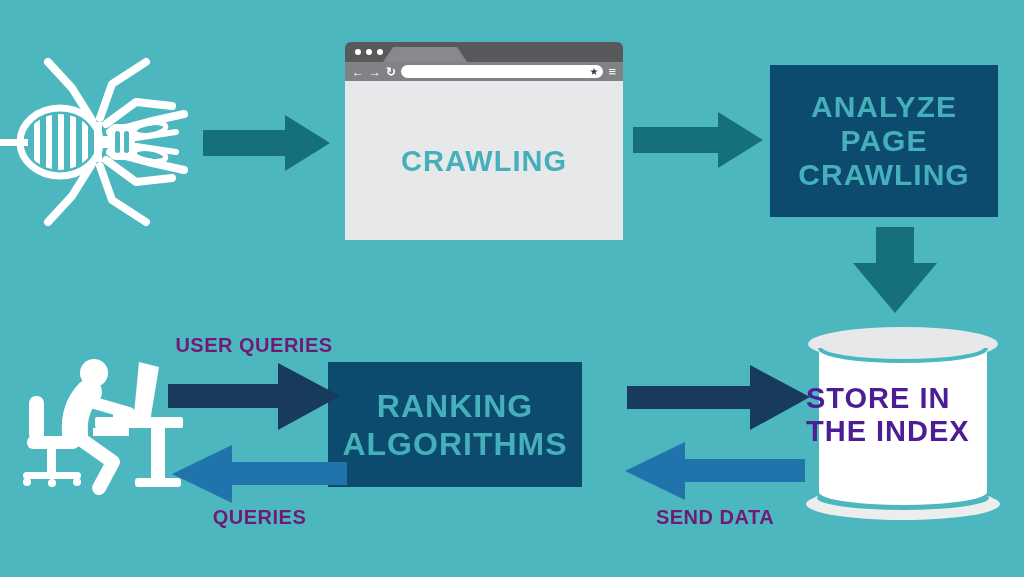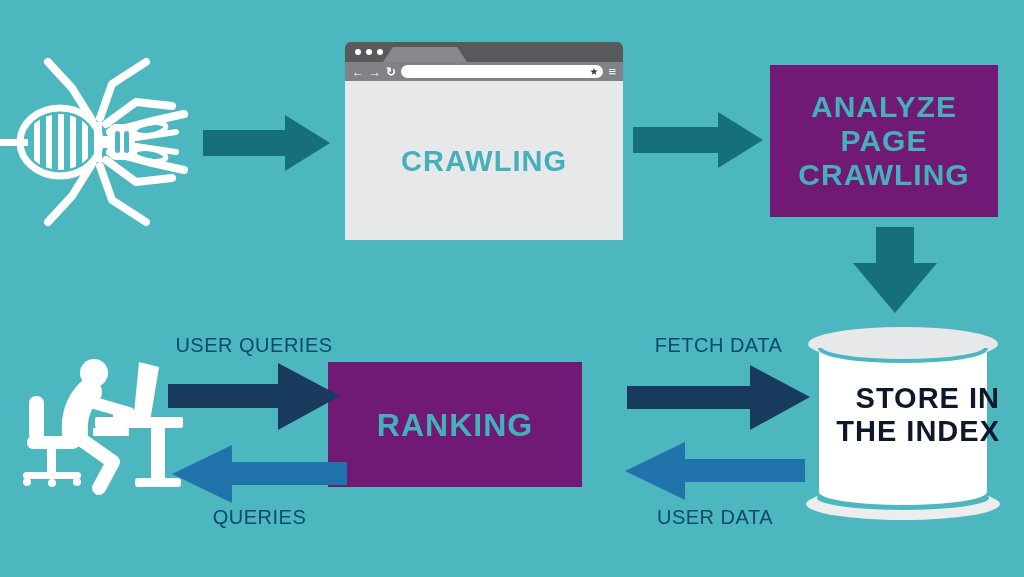--- a/index.html
+++ b/index.html
@@ -6,21 +6,21 @@
   .canvas{
     position:relative;width:1024px;height:577px;overflow:hidden;
     background:#4cb7be;
     font-family:"Liberation Sans", sans-serif;
   }
   .abs{position:absolute;}
   svg{display:block;}
 
   
   .node-box{
-    position:absolute;background:#701a75;
+    position:absolute;background:#0c4a6e;
     display:flex;flex-direction:column;align-items:center;justify-content:center;
     text-align:center;color:#46b0ba;font-weight:bold;letter-spacing:1px;
   }
   .node-box .ln{display:block;}
 
   
   .browser{position:absolute;left:345px;top:42px;width:278px;height:198px;
     border-radius:6px 6px 0 0;overflow:hidden;}
   .browser-titlebar{position:relative;height:20px;background:#58595b;}
   .browser-dots{position:absolute;left:10px;top:7px;display:flex;gap:5px;}
@@ -32,21 +32,21 @@
   .nav-glyph{font-size:12px;line-height:1;font-weight:bold;}
   .urlbar{flex:1;height:13px;background:#ffffff;border-radius:7px;
     display:flex;align-items:center;justify-content:flex-end;padding:0 5px;}
   .star{color:#39393b;font-size:10px;line-height:1;}
   .menu-glyph{font-size:13px;line-height:1;font-weight:bold;}
   .browser-body{height:159px;background:#e7e8e9;display:flex;
     align-items:center;justify-content:center;text-align:center;
     color:#46b0ba;font-weight:bold;letter-spacing:1px;font-size:29px;line-height:36px;}
 
   
-  .flow-label{position:absolute;color:#0c4a6e;font-weight:normal;font-size:20px;
+  .flow-label{position:absolute;color:#701a75;font-weight:bold;font-size:20px;
     letter-spacing:0.5px;text-align:center;}
 
   .fill-dteal{fill:#16707c;}
   .fill-navy{fill:#173a5d;}
   .fill-blue{fill:#2173ac;}
 </style>
 </head>
 <body>
 
 <div class="canvas">
@@ -132,35 +132,36 @@
   </div>
 
   <div class="node-box" style="left:770px;top:65px;width:228px;height:152px;font-size:30px;line-height:34px;">
     <span class="ln">ANALYZE</span>
     <span class="ln">PAGE</span>
     <span class="ln">CRAWLING</span>
   </div>
 
   <div class="node-box" style="left:328px;top:362px;width:254px;height:125px;font-size:32px;line-height:38px;">
     <span class="ln">RANKING</span>
+    <span class="ln">ALGORITHMS</span>
   </div>
 
   <div class="abs" style="left:806px;top:326px;width:194px;height:205px;">
     <svg width="194" height="205" viewBox="0 0 194 205">
 
       <ellipse cx="97" cy="178" rx="97" ry="16" fill="#eceded"></ellipse>
       <ellipse cx="97" cy="172" rx="86" ry="12" fill="#4cb7be"></ellipse>
 
       <ellipse cx="97" cy="166" rx="84" ry="13" fill="#ffffff"></ellipse>
       <rect x="13" y="18" width="168" height="148" fill="#ffffff"></rect>
 
       <ellipse cx="97" cy="18" rx="95" ry="17" fill="#e7e8e9"></ellipse>
       <path d="M 14 22 A 83 13 0 0 0 180 22" fill="none" stroke="#4cb7be" stroke-width="4"></path>
     </svg>
-    <div class="abs" style="left:0;top:56px;width:100%;text-align:right;color:#0f172a;font-weight:bold;font-size:29px;line-height:33px;letter-spacing:1px;">
+    <div class="abs" style="left:0;top:56px;width:100%;text-align:left;color:#4c1d95;font-weight:bold;font-size:29px;line-height:33px;letter-spacing:1px;">
       <span class="ln">STORE</span>
       <span class="ln">IN THE</span>
       <span class="ln">INDEX</span>
     </div>
   </div>
 
   <svg class="abs" style="left:15px;top:350px" width="170" height="150" viewBox="0 0 170 150">
     <g fill="#ffffff">
       <rect x="80" y="67" width="88" height="11" rx="2"></rect>
       <rect x="78" y="78" width="36" height="8"></rect>
@@ -199,17 +200,16 @@
   </svg>
 
   <svg class="abs" style="left:625px;top:442px" width="180" height="58">
     <polygon class="fill-blue" points="180,17 60,17 60,0 0,29 60,58 60,40 180,40"></polygon>
   </svg>
 
   <div class="flow-label" style="left:160px;top:334px;width:188px;">USER QUERIES</div>
 
   <div class="flow-label" style="left:172px;top:506px;width:175px;">QUERIES</div>
 
-  <div class="flow-label" style="left:627px;top:334px;width:183px;">FETCH DATA</div>
-
-  <div class="flow-label" style="left:625px;top:506px;width:180px;">USER DATA</div>
+
+  <div class="flow-label" style="left:625px;top:506px;width:180px;">SEND DATA</div>
 
 </div>
 
 </body></html>

